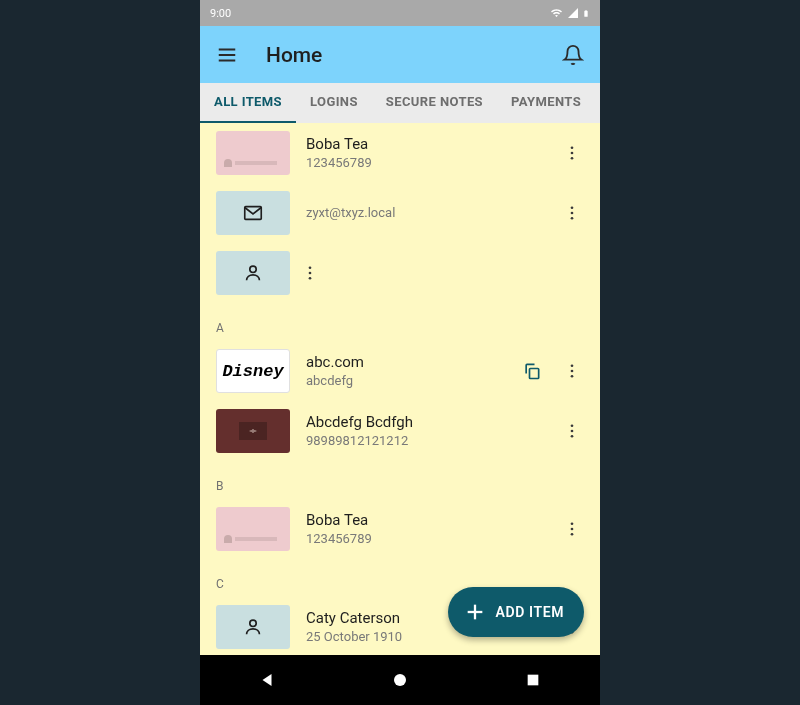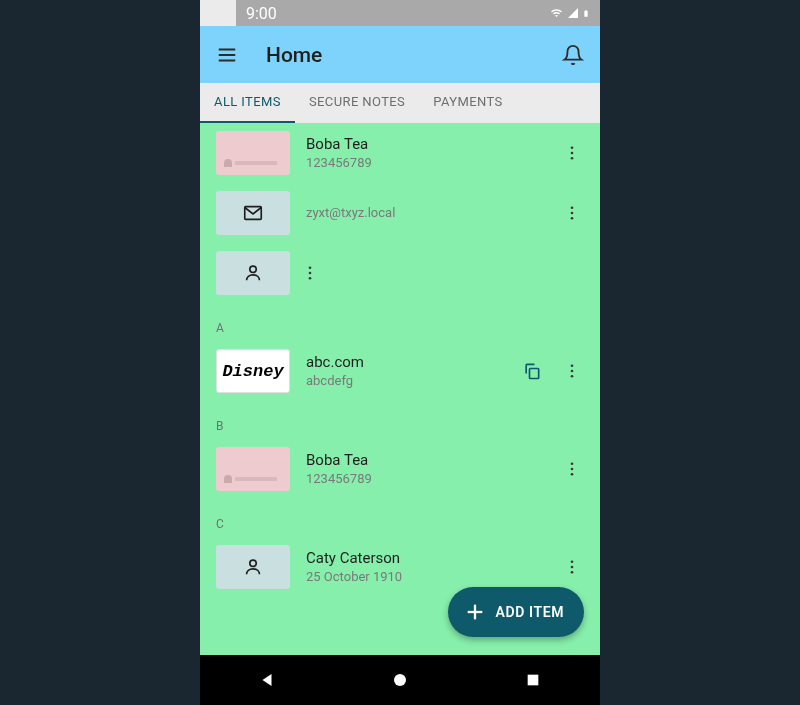--- a/index.html
+++ b/index.html
@@ -22,22 +22,21 @@
     flex-direction: column;
   }
   .status-bar {
     height: 26px;
     background: #a9a9a9;
     display: flex;
     align-items: center;
     justify-content: space-between;
     padding: 0 10px;
     color: #fff;
-    font-size: 16px;
-    margin-left: 36px;
+    font-size: 11px;
   }
   .status-icons { display: flex; gap: 3px; align-items: center; }
   .app-bar {
     height: 57px;
     background: #7dd3fc;
     display: flex;
     align-items: center;
     padding: 0 16px;
   }
   .hamburger { width: 22px; height: 22px; cursor: pointer; }
@@ -51,36 +50,36 @@
   .bell { width: 22px; height: 22px; cursor: pointer; }
   .tabs {
     display: flex;
     height: 40px;
     background: #ebebeb;
     overflow: hidden;
   }
   .tab {
     padding: 0 14px;
     font-size: 13px;
-    font-weight: 400;
+    font-weight: 700;
     letter-spacing: 0.4px;
     line-height: 38px;
     color: #6e6e6e;
     white-space: nowrap;
     cursor: pointer;
     border-bottom: 2px solid transparent;
   }
   .tab.active {
     color: #0e5a6a;
     border-bottom: 2px solid #0e5a6a;
   }
   .list {
     flex: 1;
     overflow-y: auto;
-    background: #86efac;
+    background: #fef9c3;
   }
   .section-header {
     font-size: 12px;
     color: #727272;
     padding: 18px 16px 6px 16px;
     font-weight: 400;
   }
   .row {
     display: flex;
     align-items: center;
@@ -197,20 +196,21 @@
       </svg>
     <div class="app-title">Home</div>
     <svg class="bell" viewBox="0 0 24 24" fill="none" stroke="#2b2b2b" stroke-width="2">
         <path d="M18 8a6 6 0 0 0-12 0c0 7-3 9-3 9h18s-3-2-3-9"></path>
         <path d="M13.73 21a2 2 0 0 1-3.46 0"></path>
       </svg>
   </div>
 
   <div class="tabs" id="tabs">
       <div class="tab active">ALL ITEMS</div>
+      <div class="tab">LOGINS</div>
       <div class="tab">SECURE NOTES</div>
       <div class="tab">PAYMENTS</div>
     </div>
 
   <div class="list" id="list">
       <div class="row">
         <div class="thumb pink">
           <div class="inner">
             <div class="sil"></div>
             <div class="bar"></div>
@@ -276,20 +276,44 @@
           <div class="title">abc.com</div>
           <div class="subtitle">abcdefg</div>
         </div>
         <div class="actions">
           <div class="copy-btn">
             <svg width="20" height="20" viewBox="0 0 24 24" fill="none" stroke="#0e5a6a" stroke-width="2">
               <rect x="9" y="9" width="11" height="12" rx="1"></rect>
               <path d="M5 15V5a1 1 0 0 1 1-1h9"></path>
             </svg>
           </div>
+          <div class="kebab">
+            <svg width="18" height="18" viewBox="0 0 24 24" fill="#3a3a3a">
+              <circle cx="12" cy="5" r="1.8"></circle>
+              <circle cx="12" cy="12" r="1.8"></circle>
+              <circle cx="12" cy="19" r="1.8"></circle>
+            </svg>
+          </div>
+        </div>
+      </div>
+      <div class="row">
+        <div class="thumb brown">
+          <div class="brown-inner">
+            <svg width="14" height="10" viewBox="0 0 24 24" fill="none" stroke="#d8c6bd" stroke-width="2">
+              <circle cx="12" cy="12" r="3"></circle>
+              <line x1="4" y1="12" x2="8" y2="12"></line>
+              <line x1="16" y1="12" x2="20" y2="12"></line>
+            </svg>
+          </div>
+        </div>
+        <div class="texts">
+          <div class="title">Abcdefg Bcdfgh</div>
+          <div class="subtitle">98989812121212</div>
+        </div>
+        <div class="actions">
           <div class="kebab">
             <svg width="18" height="18" viewBox="0 0 24 24" fill="#3a3a3a">
               <circle cx="12" cy="5" r="1.8"></circle>
               <circle cx="12" cy="12" r="1.8"></circle>
               <circle cx="12" cy="19" r="1.8"></circle>
             </svg>
           </div>
         </div>
       </div>
       <div class="section-header">B</div>

